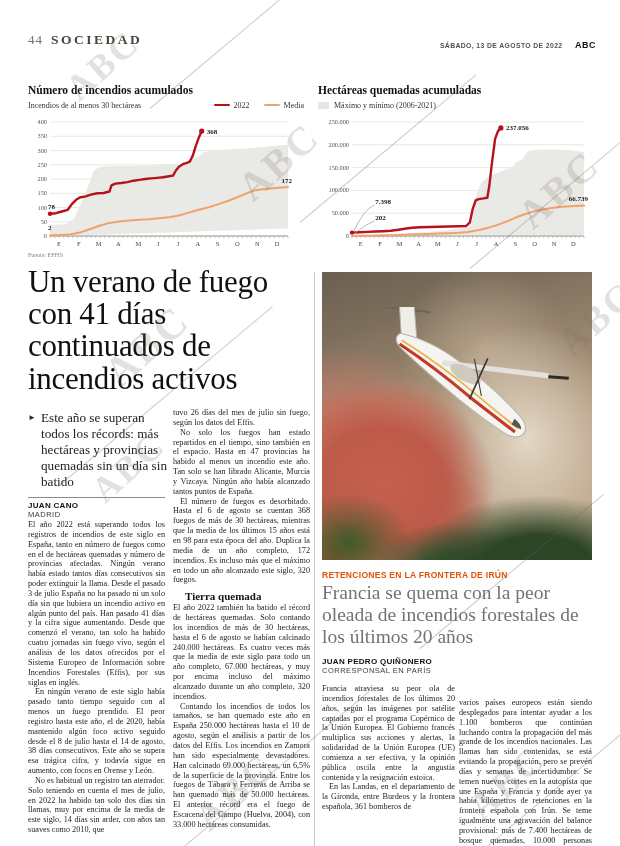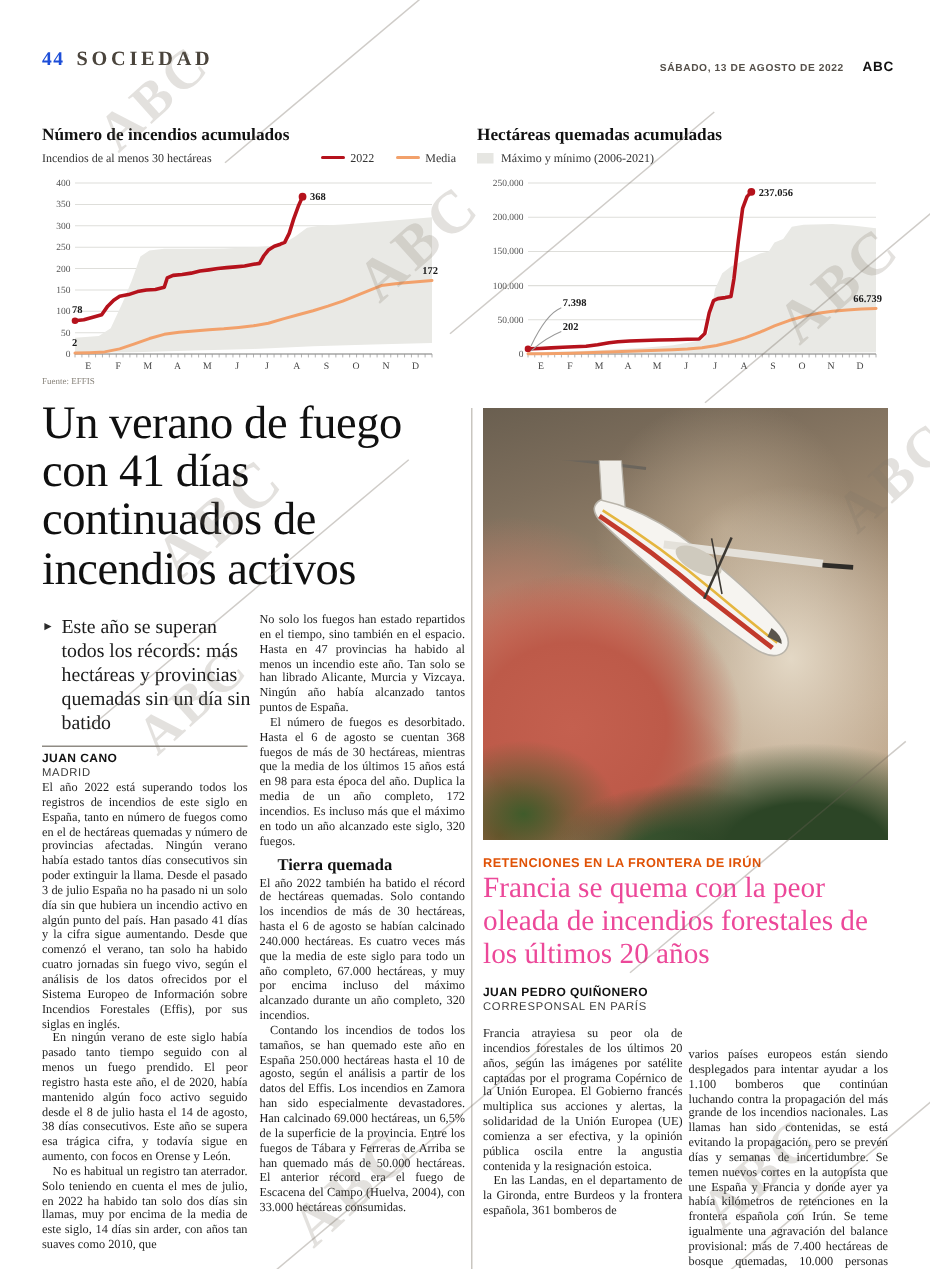--- a/index.html
+++ b/index.html
@@ -4,21 +4,21 @@
 <style>
   *{box-sizing:border-box;margin:0;padding:0}
   html,body{width:620px;height:846px}
   body{position:relative;overflow:hidden;background:#fff;color:#1d1d1d;
        font-family:"Liberation Serif",serif;}
   .abs{position:absolute}
   .sans{font-family:"Liberation Sans",sans-serif}
 
   
   #pagehead{left:28px;right:24px;top:30px;height:18px}
-  #pagenum{font-size:13px;color:#1d4ed8;font-weight:bold;letter-spacing:1px}
+  #pagenum{font-size:13px;color:#737373;font-weight:normal;letter-spacing:1px}
   #section{font-size:13.5px;color:#4a443c;font-weight:bold;letter-spacing:2.5px;margin-left:4px}
   #dateline{font-size:6.8px;color:#55504a;font-weight:bold;letter-spacing:.4px}
   #brand{font-size:9px;color:#111;font-weight:bold;margin-left:8px;letter-spacing:.5px}
 
   
   .chart-block{top:84px}
   #chart0{left:28px;width:276px}
   #chart1{left:318px;width:282px}
   .chart-title{font-size:11.5px;font-weight:bold;color:#111}
   .chart-subrow{display:flex;justify-content:space-between;align-items:center;margin-top:4px;height:10px}
@@ -61,21 +61,21 @@
       radial-gradient(105px 95px at 36% 90%, #b05341 0%, rgba(176,83,65,0) 75%),
       radial-gradient(95px 75px at 31% 54%, #d28a74 0%, rgba(210,138,116,0) 70%),
       radial-gradient(145px 165px at 76% 58%, rgba(233,223,205,.9) 0%, rgba(233,223,205,0) 70%),
       radial-gradient(125px 125px at 60% 28%, rgba(196,176,150,.7) 0%, rgba(196,176,150,0) 70%),
       linear-gradient(163deg,#6a5f50 0%,#7d6e5c 18%,#97846d 38%,#ab9379 56%,#b89f84 74%,#c2ab8f 100%)}
 
   
   #kicker{left:322px;top:570px;width:270px;font-size:8.5px;font-weight:bold;
           color:#e05206;letter-spacing:.3px}
   #headline2{left:322px;top:582px;width:272px;font-size:19.5px;line-height:1.13;
-             color:#ec4899;font-weight:normal}
+             color:#737373;font-weight:normal}
   #byline2{left:322px;top:657px;width:133px}
   #s-col1{left:322px;top:684px;width:133px}
   #s-col2{left:459px;top:698px;width:133px}
 
   
   .wm{position:absolute;font-weight:bold;color:rgba(128,118,106,.22);
       transform:rotate(-42deg);letter-spacing:3px;pointer-events:none}
   .wline{position:absolute;height:1px;background:rgba(110,100,88,.33);
          transform:rotate(-40deg);transform-origin:left center;pointer-events:none}
 </style>
@@ -319,20 +319,21 @@
   <div class="byline-place">MADRID</div>
 </div>
 
 <div class="abs bodycol" id="m-col1">
   <p>El año 2022 está superando todos los registros de incendios de este siglo en España, tanto en número de fuegos como en el de hectáreas quemadas y número de provincias afectadas. Ningún verano había estado tantos días consecutivos sin poder extinguir la llama. Desde el pasado 3 de julio España no ha pasado ni un solo día sin que hubiera un incendio activo en algún punto del país. Han pasado 41 días y la cifra sigue aumentando. Desde que comenzó el verano, tan solo ha habido cuatro jornadas sin fuego vivo, según el análisis de los datos ofrecidos por el Sistema Europeo de Información sobre Incendios Forestales (Effis), por sus siglas en inglés.</p>
   <p>En ningún verano de este siglo había pasado tanto tiempo seguido con al menos un fuego prendido. El peor registro hasta este año, el de 2020, había mantenido algún foco activo seguido desde el 8 de julio hasta el 14 de agosto, 38 días consecutivos. Este año se supera esa trágica cifra, y todavía sigue en aumento, con focos en Orense y León.</p>
   <p>No es habitual un registro tan aterrador. Solo teniendo en cuenta el mes de julio, en 2022 ha habido tan solo dos días sin llamas, muy por encima de la media de este siglo, 14 días sin arder, con años tan suaves como 2010, que</p>
 </div>
 
 <div class="abs bodycol" id="m-col2">
+  <p>tuvo 26 días del mes de julio sin fuego, según los datos del Effis.</p>
   <p>No solo los fuegos han estado repartidos en el tiempo, sino también en el espacio. Hasta en 47 provincias ha habido al menos un incendio este año. Tan solo se han librado Alicante, Murcia y Vizcaya. Ningún año había alcanzado tantos puntos de España.</p>
   <p>El número de fuegos es desorbitado. Hasta el 6 de agosto se cuentan 368 fuegos de más de 30 hectáreas, mientras que la media de los últimos 15 años está en 98 para esta época del año. Duplica la media de un año completo, 172 incendios. Es incluso más que el máximo en todo un año alcanzado este siglo, 320 fuegos.</p>
   <div class="subhead">Tierra quemada</div>
   <p>El año 2022 también ha batido el récord de hectáreas quemadas. Solo contando los incendios de más de 30 hectáreas, hasta el 6 de agosto se habían calcinado 240.000 hectáreas. Es cuatro veces más que la media de este siglo para todo un año completo, 67.000 hectáreas, y muy por encima incluso del máximo alcanzado durante un año completo, 320 incendios.</p>
   <p>Contando los incendios de todos los tamaños, se han quemado este año en España 250.000 hectáreas hasta el 10 de agosto, según el análisis a partir de los datos del Effis. Los incendios en Zamora han sido especialmente devastadores. Han calcinado 69.000 hectáreas, un 6,5% de la superficie de la provincia. Entre los fuegos de Tábara y Ferreras de Arriba se han quemado más de 50.000 hectáreas. El anterior récord era el fuego de Escacena del Campo (Huelva, 2004), con 33.000 hectáreas consumidas.</p>
 </div>
 
 <div class="abs" id="photo">
   <svg viewBox="0 0 220 130" style="position:absolute;left:6%;top:12%;width:86%;height:48%">
     <g transform="rotate(16 110 65)">

